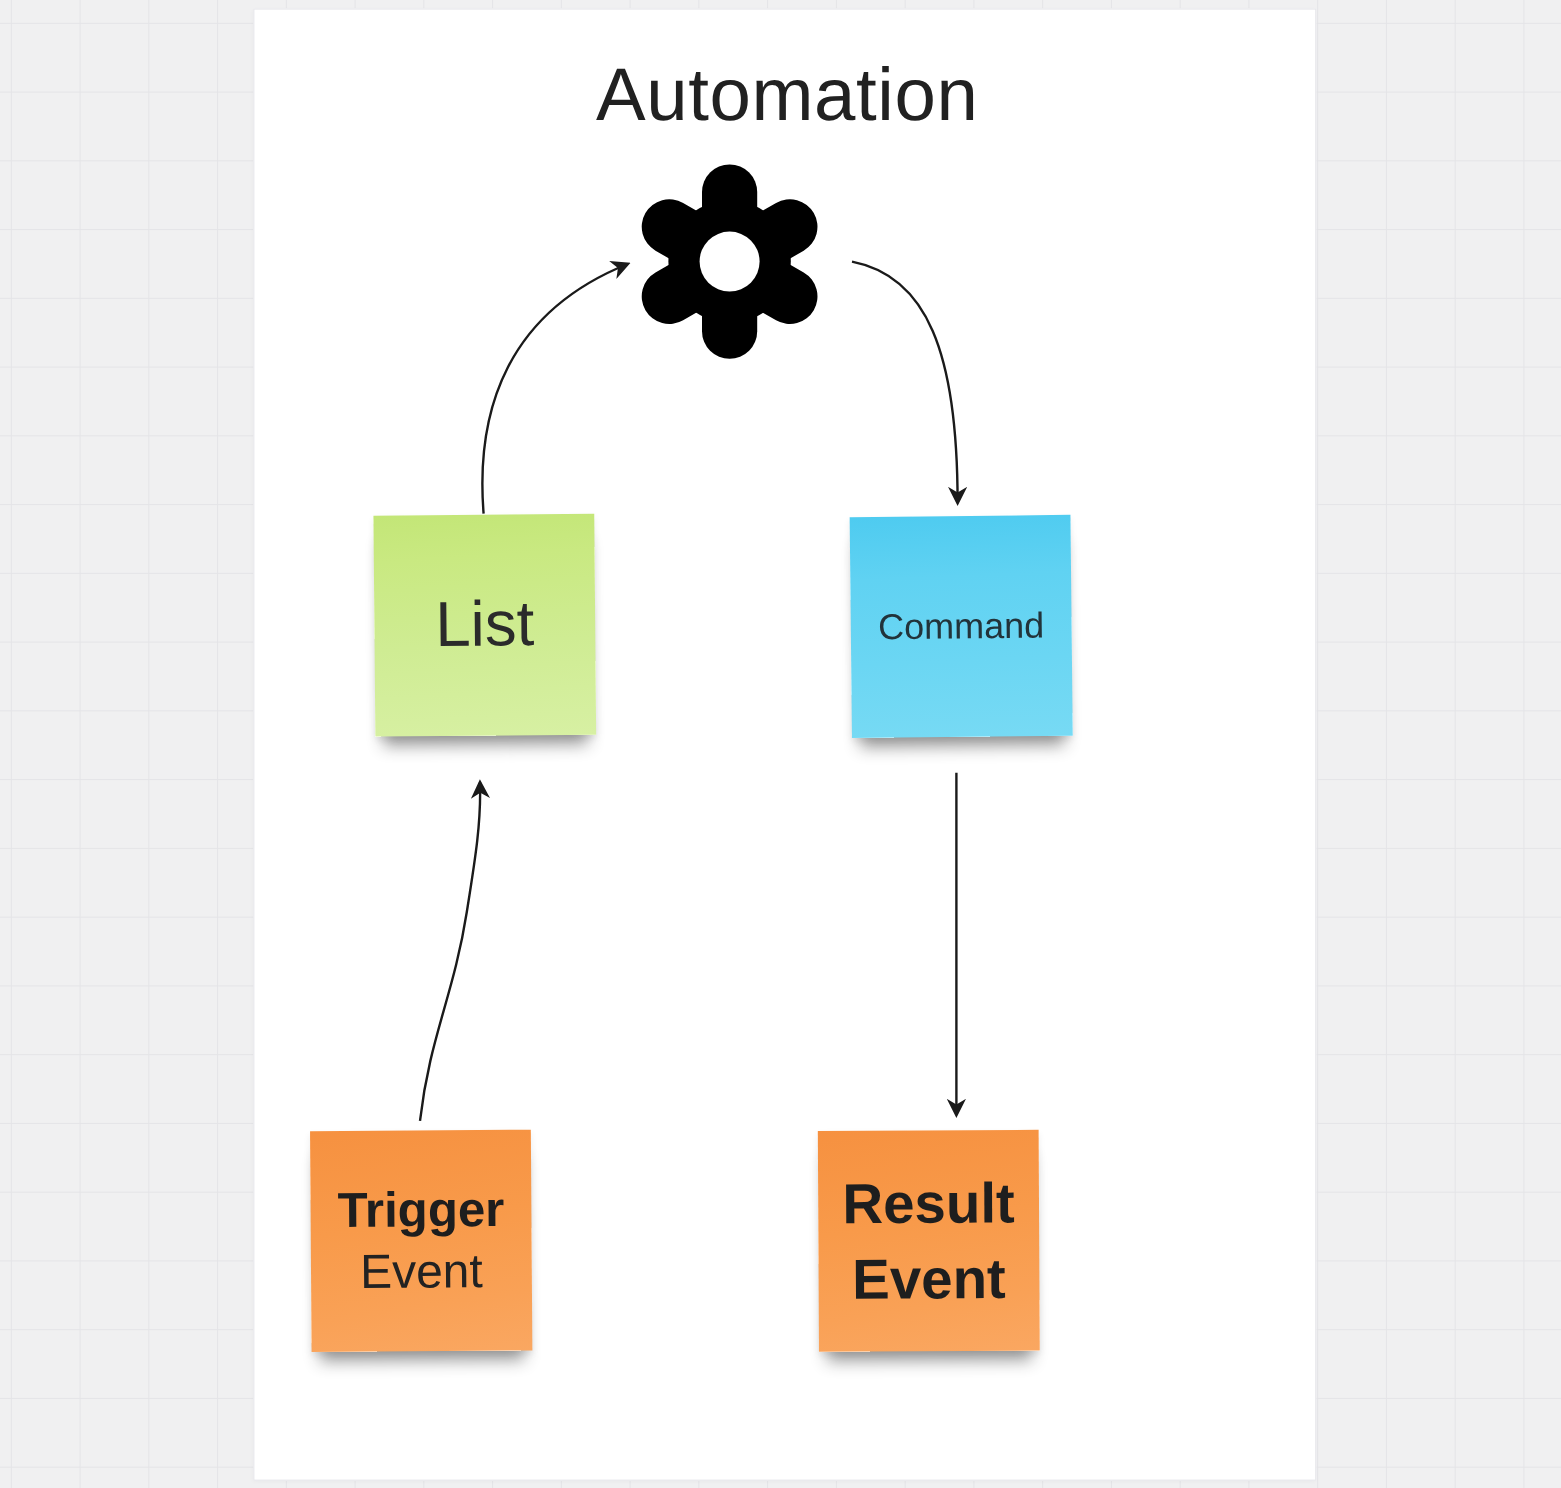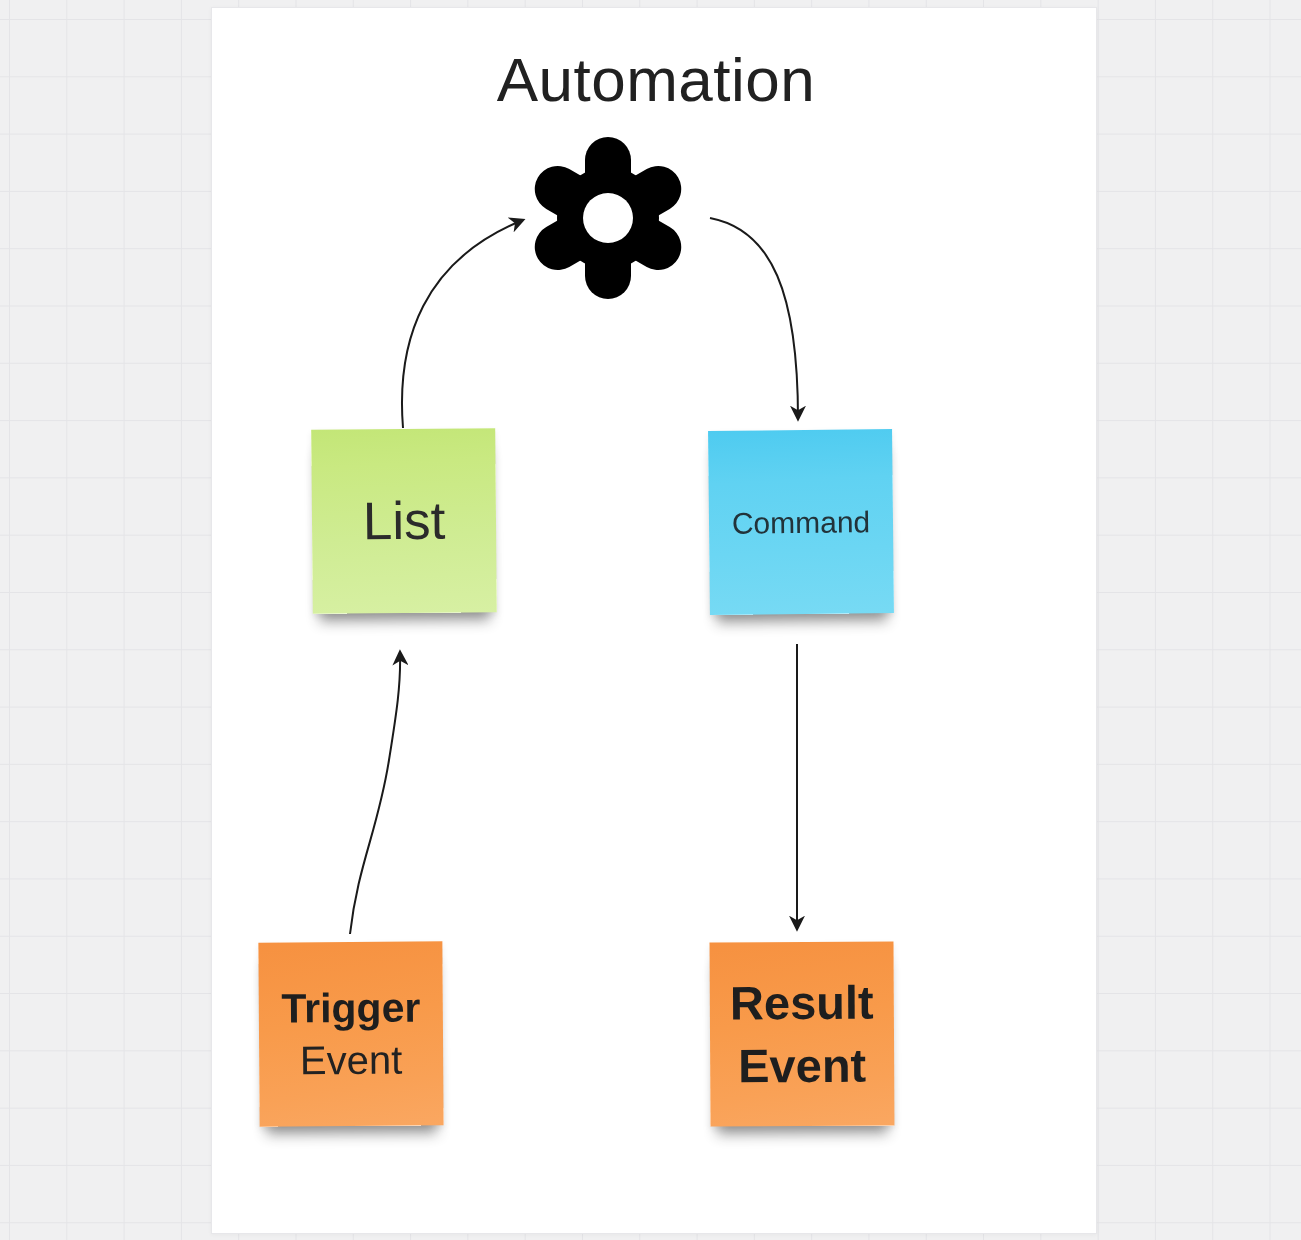--- a/index.html
+++ b/index.html
@@ -80,21 +80,21 @@
     background: linear-gradient(172deg, #f69140 0%, #f89a4a 42%, #f9a156 76%, #faa761 100%);
     transform: rotate(-0.4deg);
   }
   .note-trigger .line-bold {
     font-size: 41px; font-weight: 700; color: #1e1e1e; line-height: 1.25;
   }
   .note-trigger .line-reg {
     font-size: 40px; font-weight: 400; color: #222222; line-height: 1.25;
   }
   .note-result {
-    left: 498px; top: 934px;
+    left: 470px; top: 934px;
     background: linear-gradient(172deg, #f69140 0%, #f89a4a 42%, #f9a156 76%, #faa761 100%);
     transform: rotate(-0.3deg);
   }
   .note-result .line-bold {
     font-size: 47px; font-weight: 700; color: #1e1e1e; line-height: 1.35;
   }
 </style>
 </head>
 <body>
 

